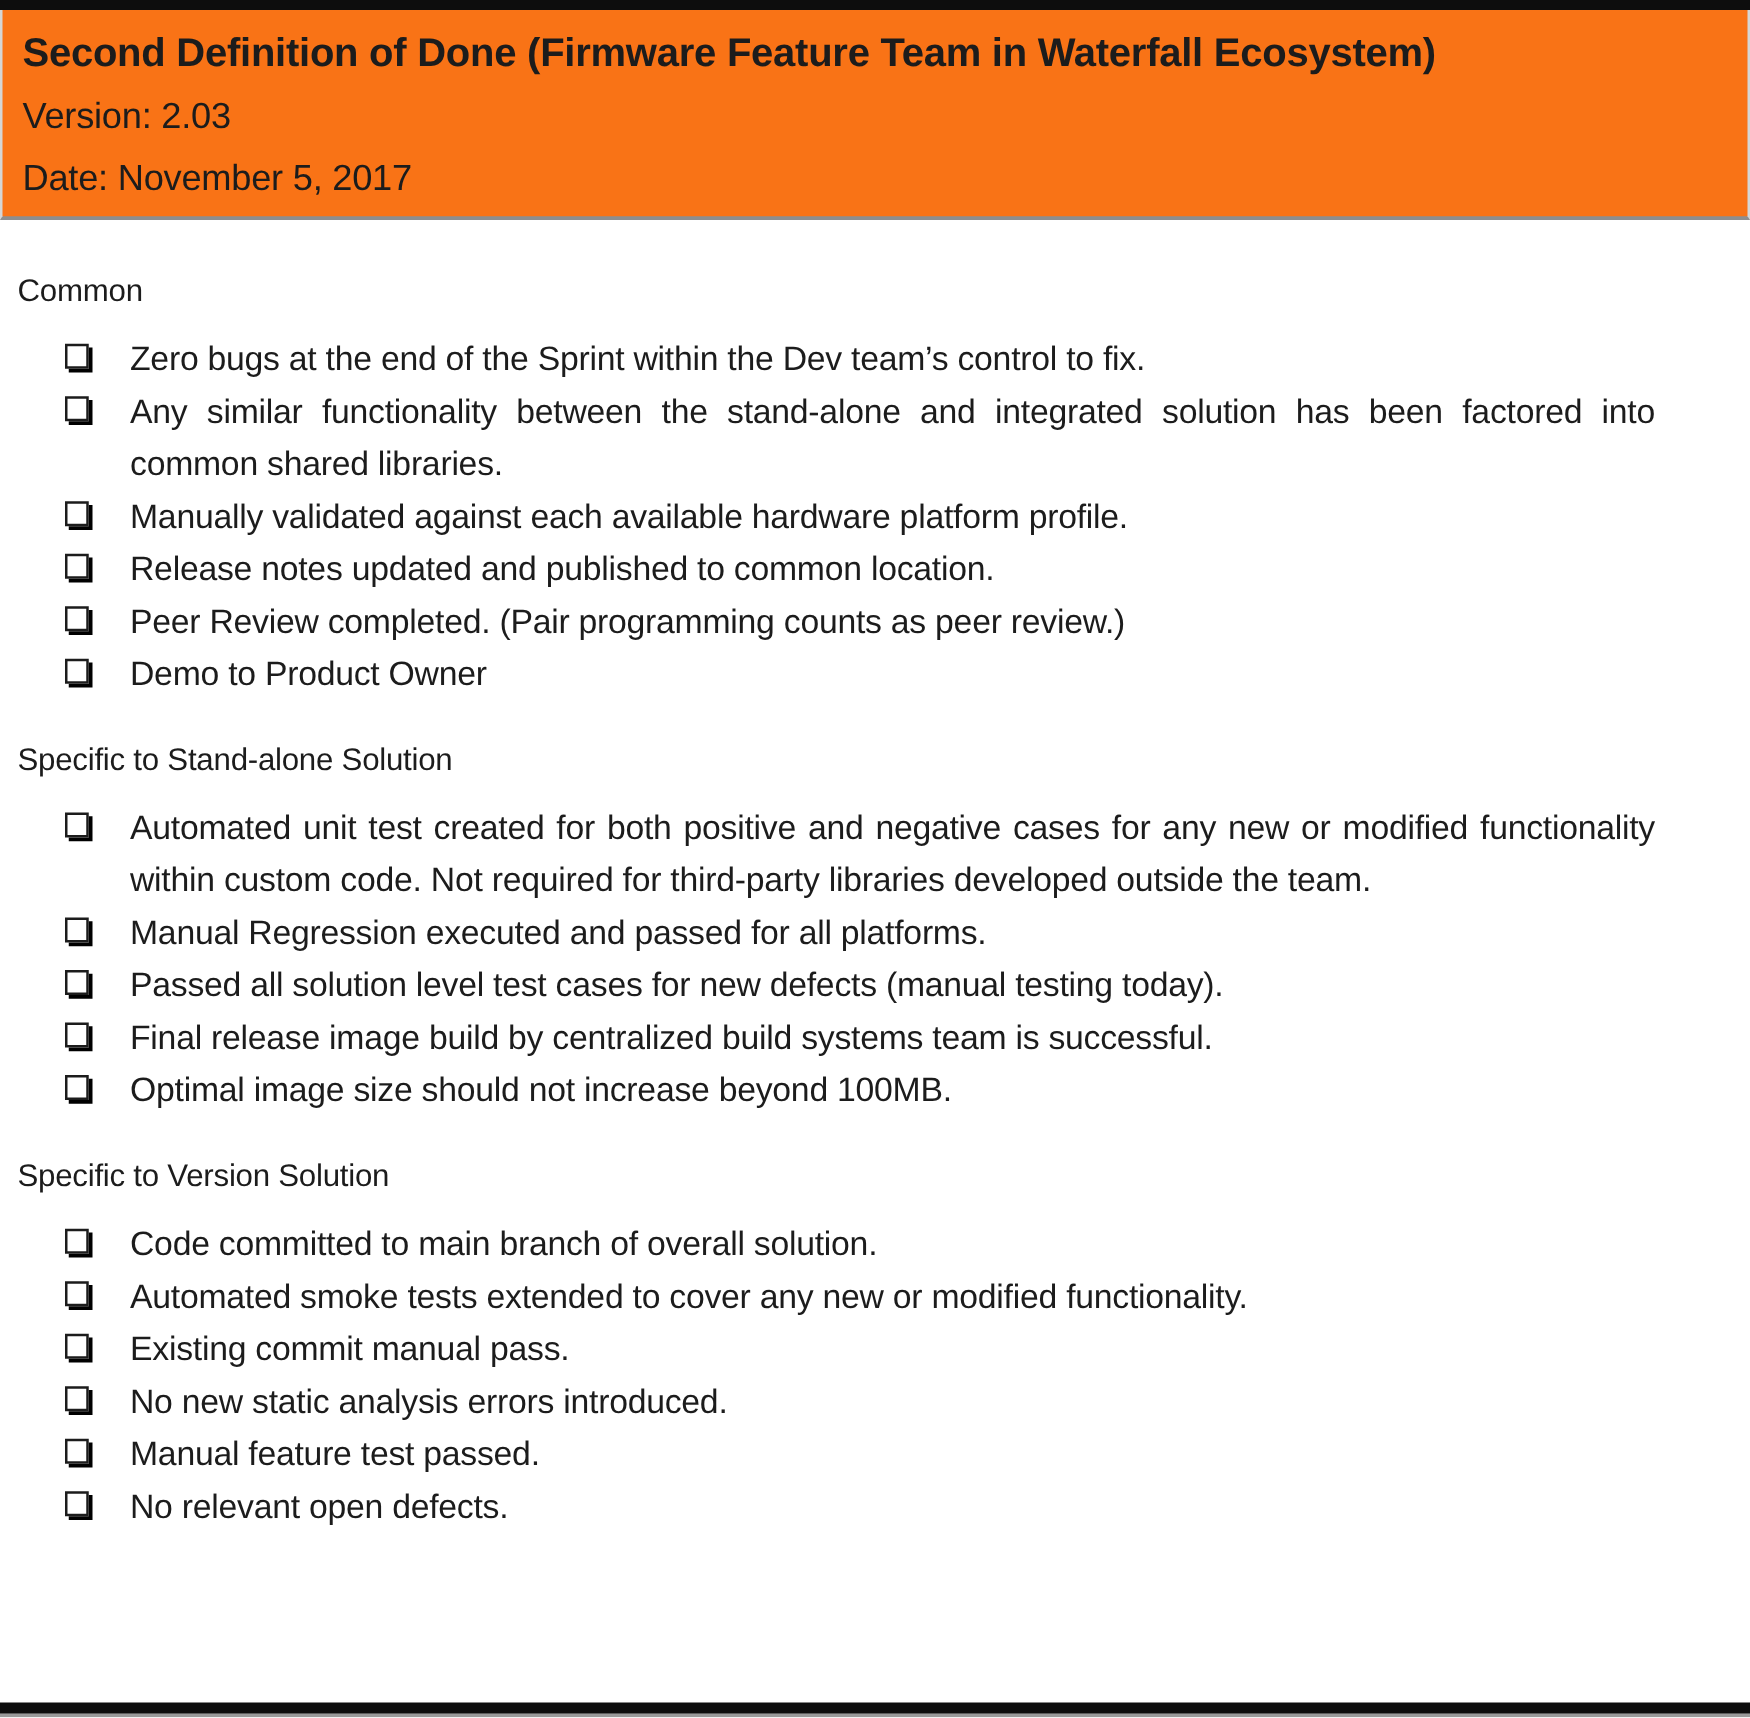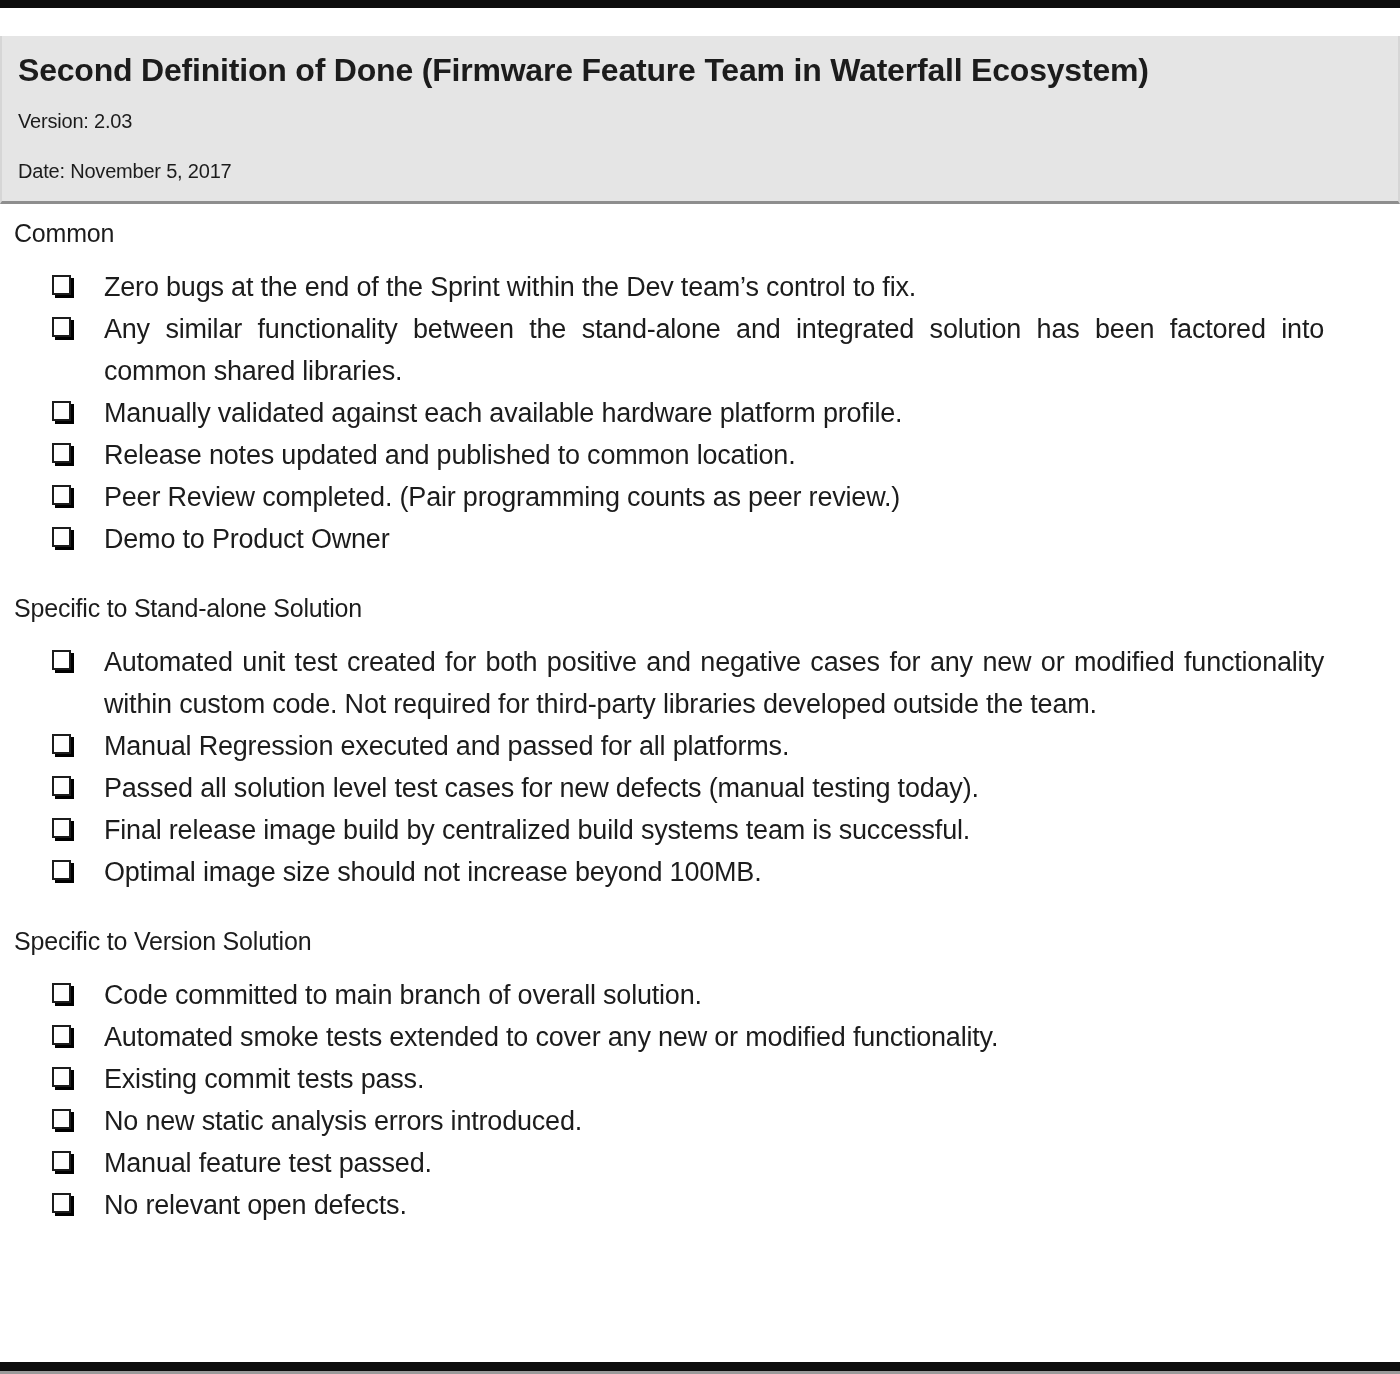--- a/index.html
+++ b/index.html
@@ -21,36 +21,35 @@
     position: absolute;
     top: 0; left: 0; right: 0;
     height: 8px;
     background: #0d0d0d;
   }
   .doc-header {
     position: absolute;
     top: 8px; left: 0; right: 0;
     height: 168px;
     box-sizing: border-box;
-    background: #e5e5e5;
+    background: #f97316;
     border-left: 2px solid #d6d6d6;
     border-right: 2px solid #d6d6d6;
     border-bottom: 3px solid #8e8e8e;
     padding: 8px 16px 0 16px;
-    margin-top: 28px;
   }
   .doc-title {
     margin: 0;
     font-size: 32px;
     font-weight: bold;
     line-height: 52px;
     letter-spacing: -0.2px;
   }
   .doc-meta {
-    font-size: 20px;
+    font-size: 29px;
     font-weight: 400;
     line-height: 50px;
     letter-spacing: -0.2px;
   }
   .doc-body {
     position: absolute;
     top: 179px; left: 0; right: 0;
     padding: 33px 64px 0 14px;
   }
   .section-heading {
@@ -178,21 +177,21 @@
         <li class="item">
           <span class="cbx"></span>
           <span class="item-text">Code committed to main branch of overall solution.</span>
         </li>
         <li class="item">
           <span class="cbx"></span>
           <span class="item-text">Automated smoke tests extended to cover any new or modified functionality.</span>
         </li>
         <li class="item">
           <span class="cbx"></span>
-          <span class="item-text">Existing commit tests pass.</span>
+          <span class="item-text">Existing commit manual pass.</span>
         </li>
         <li class="item">
           <span class="cbx"></span>
           <span class="item-text">No new static analysis errors introduced.</span>
         </li>
         <li class="item">
           <span class="cbx"></span>
           <span class="item-text">Manual feature test passed.</span>
         </li>
         <li class="item">

